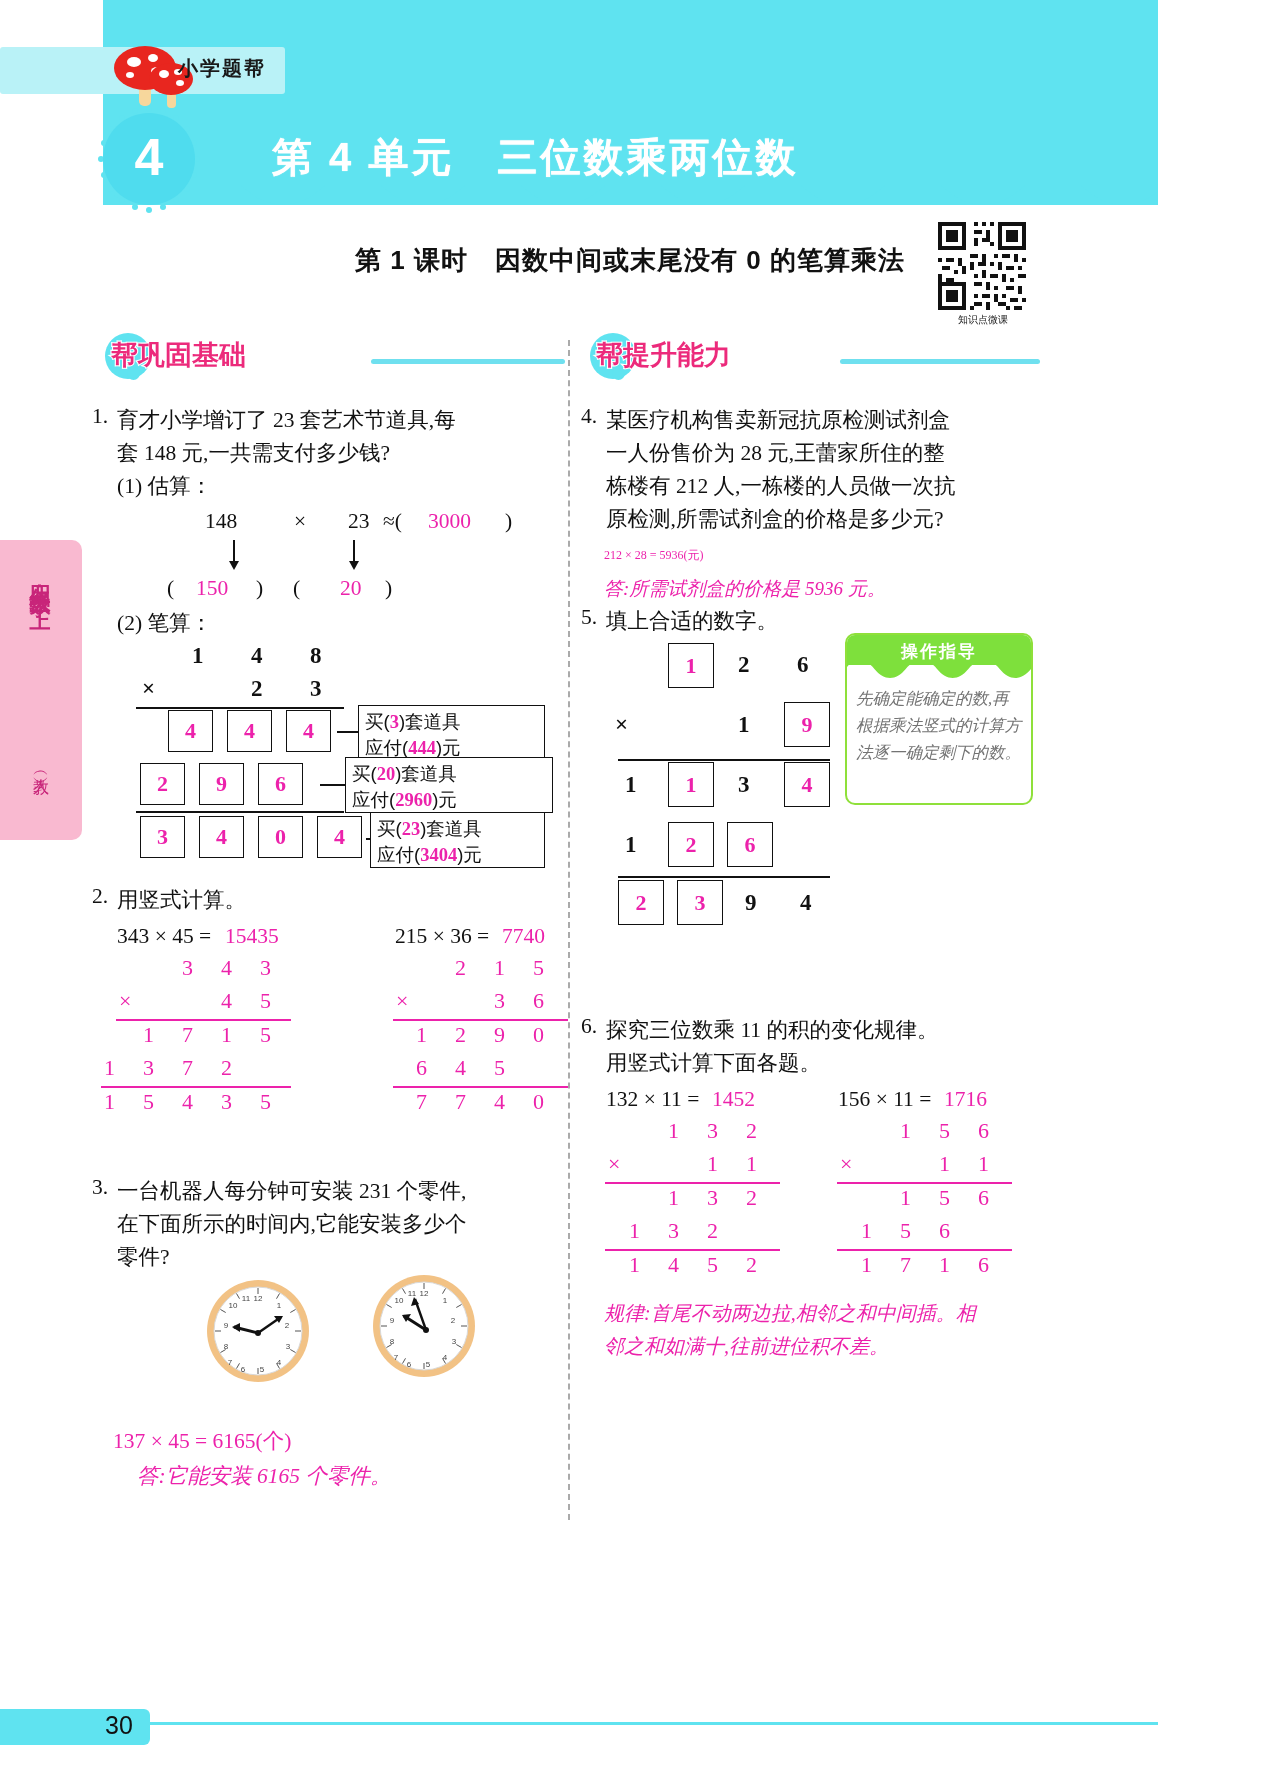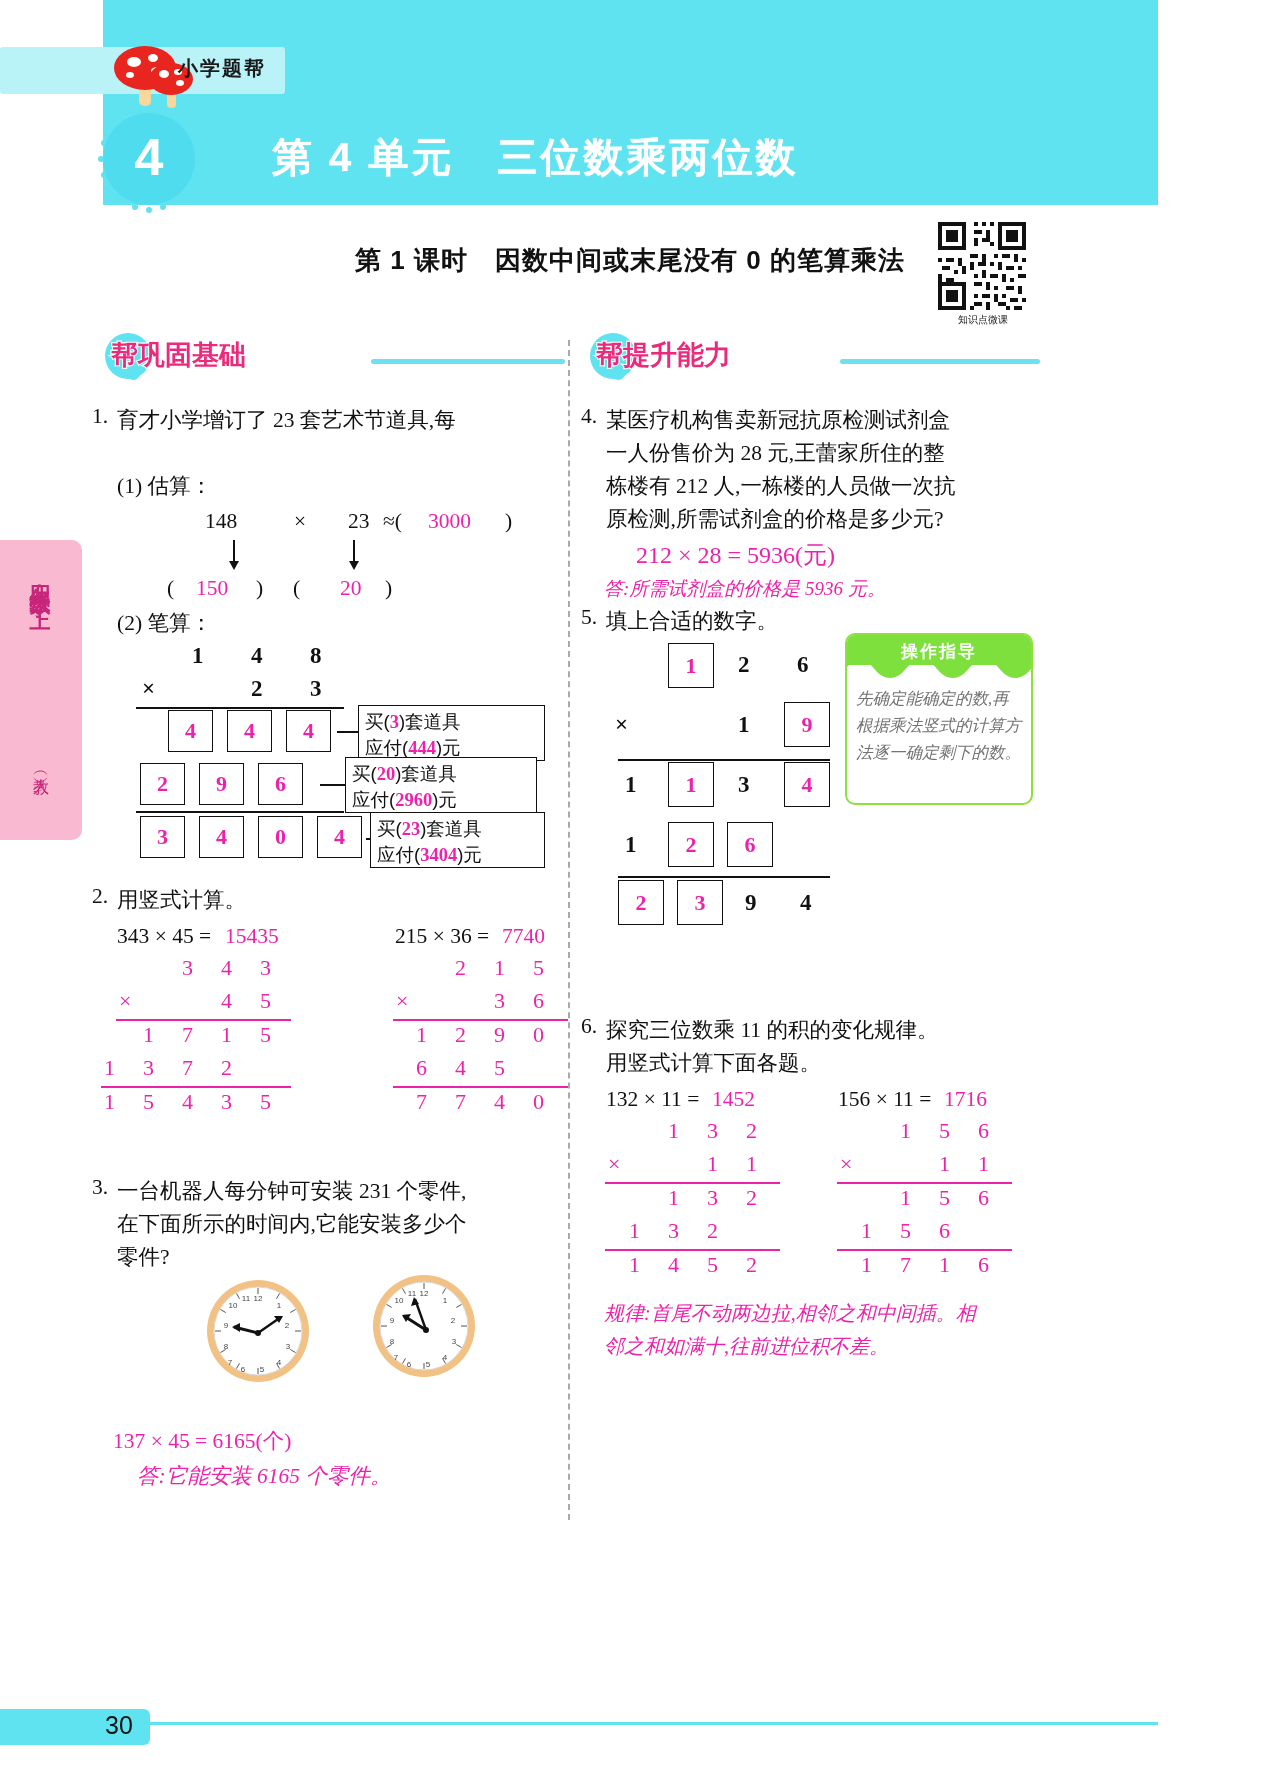--- a/index.html
+++ b/index.html
@@ -321,20 +321,21 @@
   <div class="divider"></div>
 
   <div class="sec" style="left:105px; top:333px; width:455px;">
     <div class="blob"></div>
     <div class="lbl"><span>帮</span><span>巩固基础</span></div>
     <div class="rule" style="left:266px; width:194px;"></div>
   </div>
 
   <div class="qn" style="left:92px; top:404px;">1.</div>
   <div class="q" style="left:117px; top:404px; width:450px;">育才小学增订了 23 套艺术节道具,每</div>
+  <div class="q" style="left:117px; top:437px; width:450px;">套 148 元,一共需支付多少钱?</div>
   <div class="q" style="left:117px; top:470px;">(1) 估算：</div>
 
   <div class="q" style="left:205px; top:505px;">148</div>
   <div class="q" style="left:294px; top:505px;">×</div>
   <div class="q" style="left:348px; top:505px;">23</div>
   <div class="q" style="left:383px; top:505px;">≈(</div>
   <div class="q ans" style="left:428px; top:505px;">3000</div>
   <div class="q" style="left:505px; top:505px;">)</div>
 
   <div class="darrow" style="left:233px; top:540px; height:22px;"></div>
@@ -363,21 +364,21 @@
   <div class="arrow" style="left:337px; top:731px; width:50px;"></div>
   <div class="callout" style="left:358px; top:705px; width:187px; height:56px;">
     <span>买(</span><span class="ans">3</span><span>)套道具</span><br>
     <span>应付(</span><span class="ans">444</span><span>)元</span>
   </div>
 
   <div class="cell" style="left:140px; top:763px; width:45px; height:42px;">2</div>
   <div class="cell" style="left:199px; top:763px; width:45px; height:42px;">9</div>
   <div class="cell" style="left:258px; top:763px; width:45px; height:42px;">6</div>
   <div class="arrow" style="left:320px; top:784px; width:64px;"></div>
-  <div class="callout" style="left:345px; top:757px; width:192px; height:56px;">
+  <div class="callout" style="left:345px; top:757px; width:208px; height:56px;">
     <span>买(</span><span class="ans">20</span><span>)套道具</span><br>
     <span>应付(</span><span class="ans">2960</span><span>)元</span>
   </div>
   <div class="hline" style="left:136px; top:811px; width:208px;"></div>
 
   <div class="cell" style="left:140px; top:816px; width:45px; height:42px;">3</div>
   <div class="cell" style="left:199px; top:816px; width:45px; height:42px;">4</div>
   <div class="cell" style="left:258px; top:816px; width:45px; height:42px;">0</div>
   <div class="cell" style="left:317px; top:816px; width:45px; height:42px;">4</div>
   <div class="arrow" style="left:366px; top:838px; width:42px;"></div>
@@ -523,21 +524,21 @@
     <div class="blob"></div>
     <div class="lbl"><span>帮</span><span>提升能力</span></div>
     <div class="rule" style="left:250px; width:200px;"></div>
   </div>
 
   <div class="qn" style="left:581px; top:404px;">4.</div>
   <div class="q" style="left:606px; top:404px; width:440px;">某医疗机构售卖新冠抗原检测试剂盒</div>
   <div class="q" style="left:606px; top:437px; width:440px;">一人份售价为 28 元,王蕾家所住的整</div>
   <div class="q" style="left:606px; top:470px; width:440px;">栋楼有 212 人,一栋楼的人员做一次抗</div>
   <div class="q" style="left:606px; top:503px; width:440px;">原检测,所需试剂盒的价格是多少元?</div>
-  <div class="q ans" style="left:604px; top:539px; font-size:24px;margin-left:32px;">212 × 28 = 5936(元)</div>
+  <div class="q ans" style="left:604px; top:539px; font-size:12px;">212 × 28 = 5936(元)</div>
   <div class="q ans-i" style="left:604px; top:572px; font-size:19px;">答:所需试剂盒的价格是 5936 元。</div>
 
   <div class="qn" style="left:581px; top:605px;">5.</div>
   <div class="q" style="left:606px; top:605px;">填上合适的数字。</div>
 
   <div class="cell" style="left:668px; top:643px; width:46px; height:45px;">1</div>
   <div class="dig" style="left:738px; top:652px;">2</div>
   <div class="dig" style="left:797px; top:652px;">6</div>
 
   <div class="dig" style="left:615px; top:712px;">×</div>

